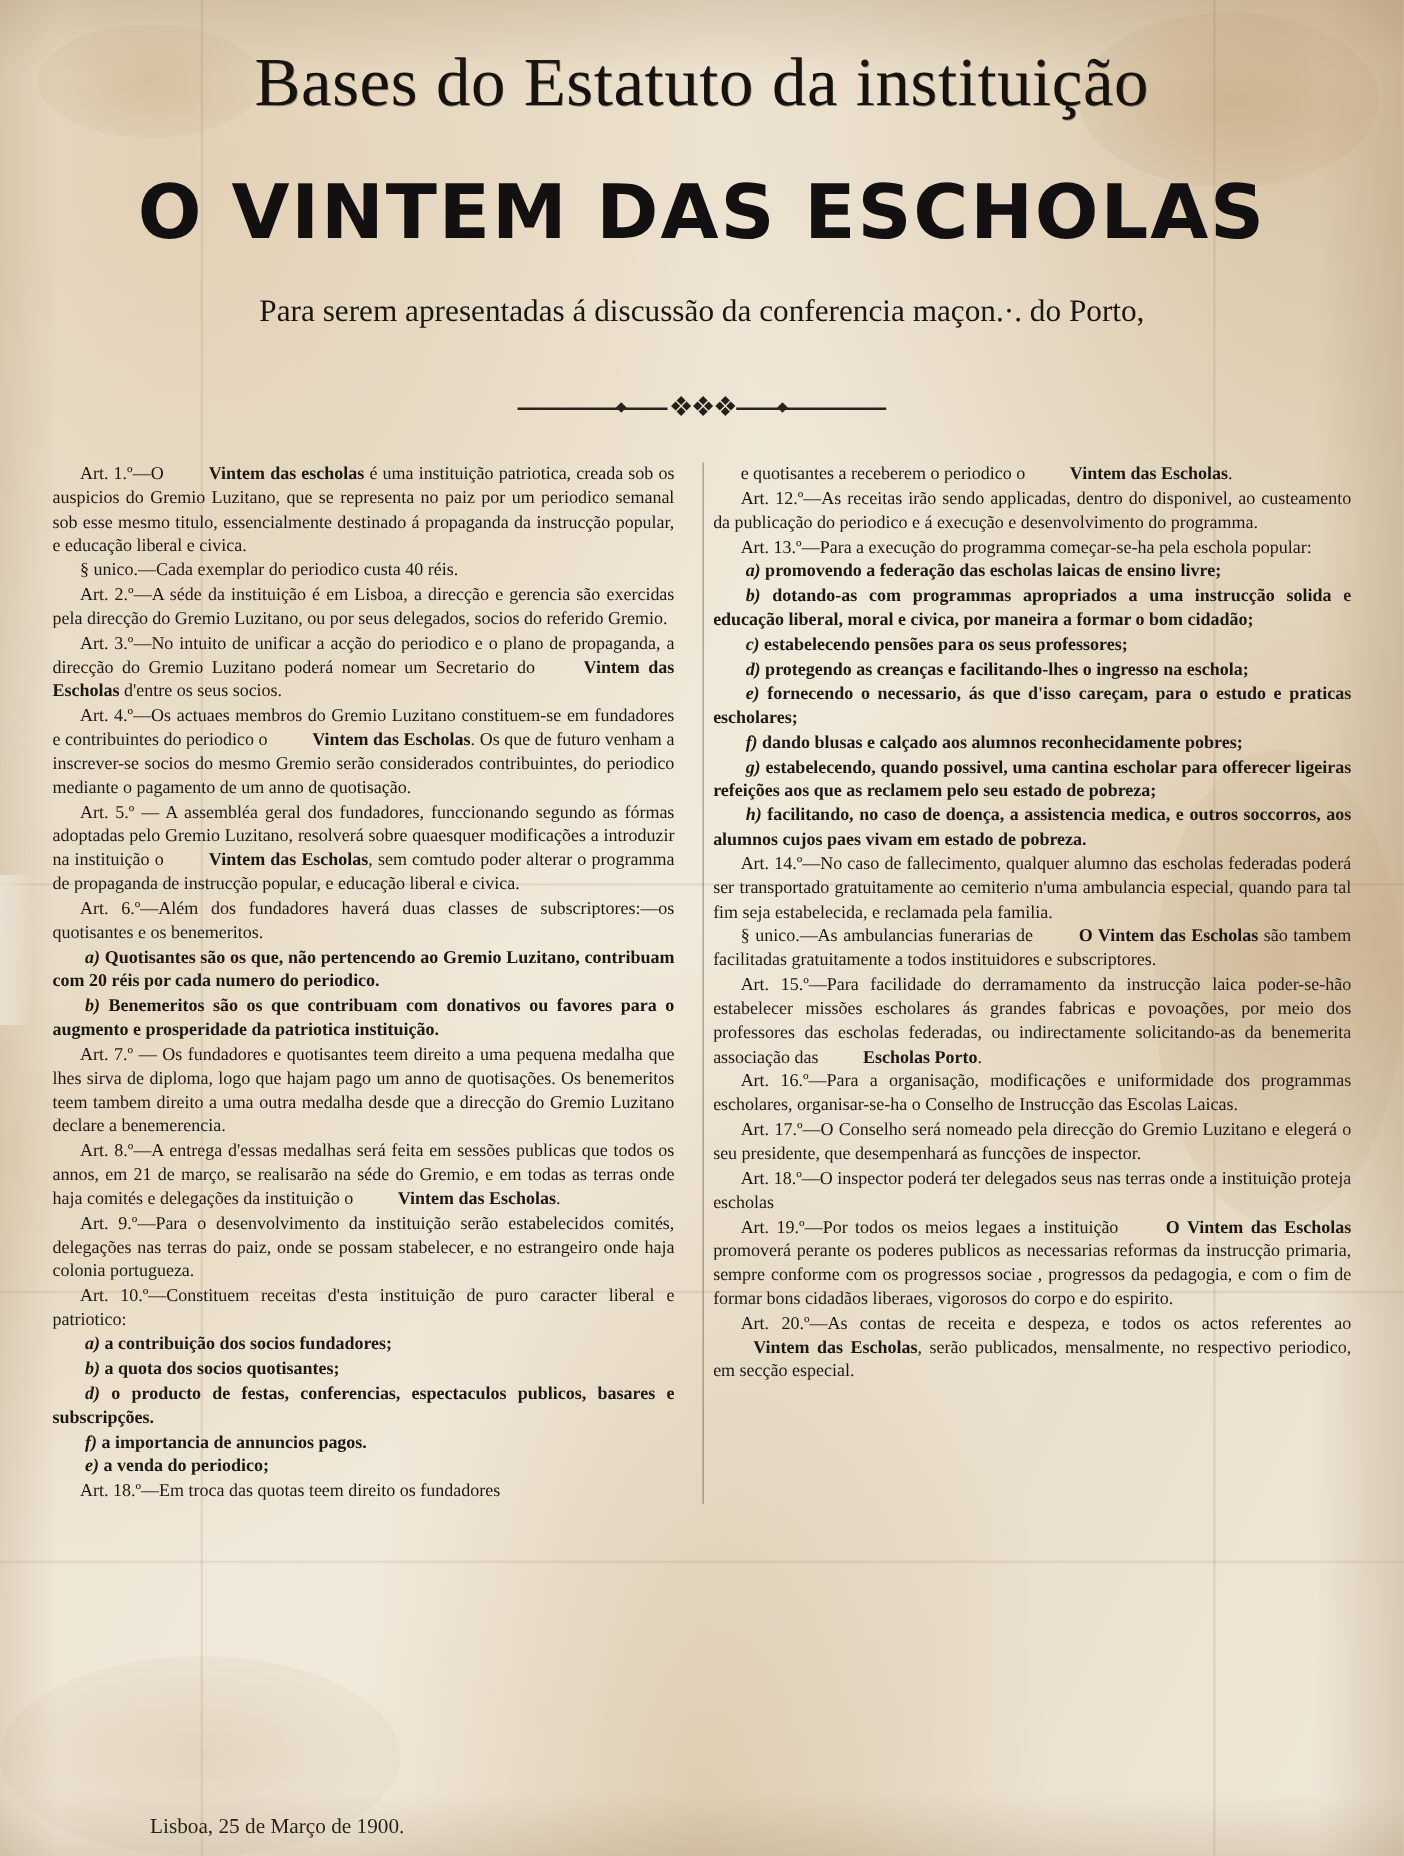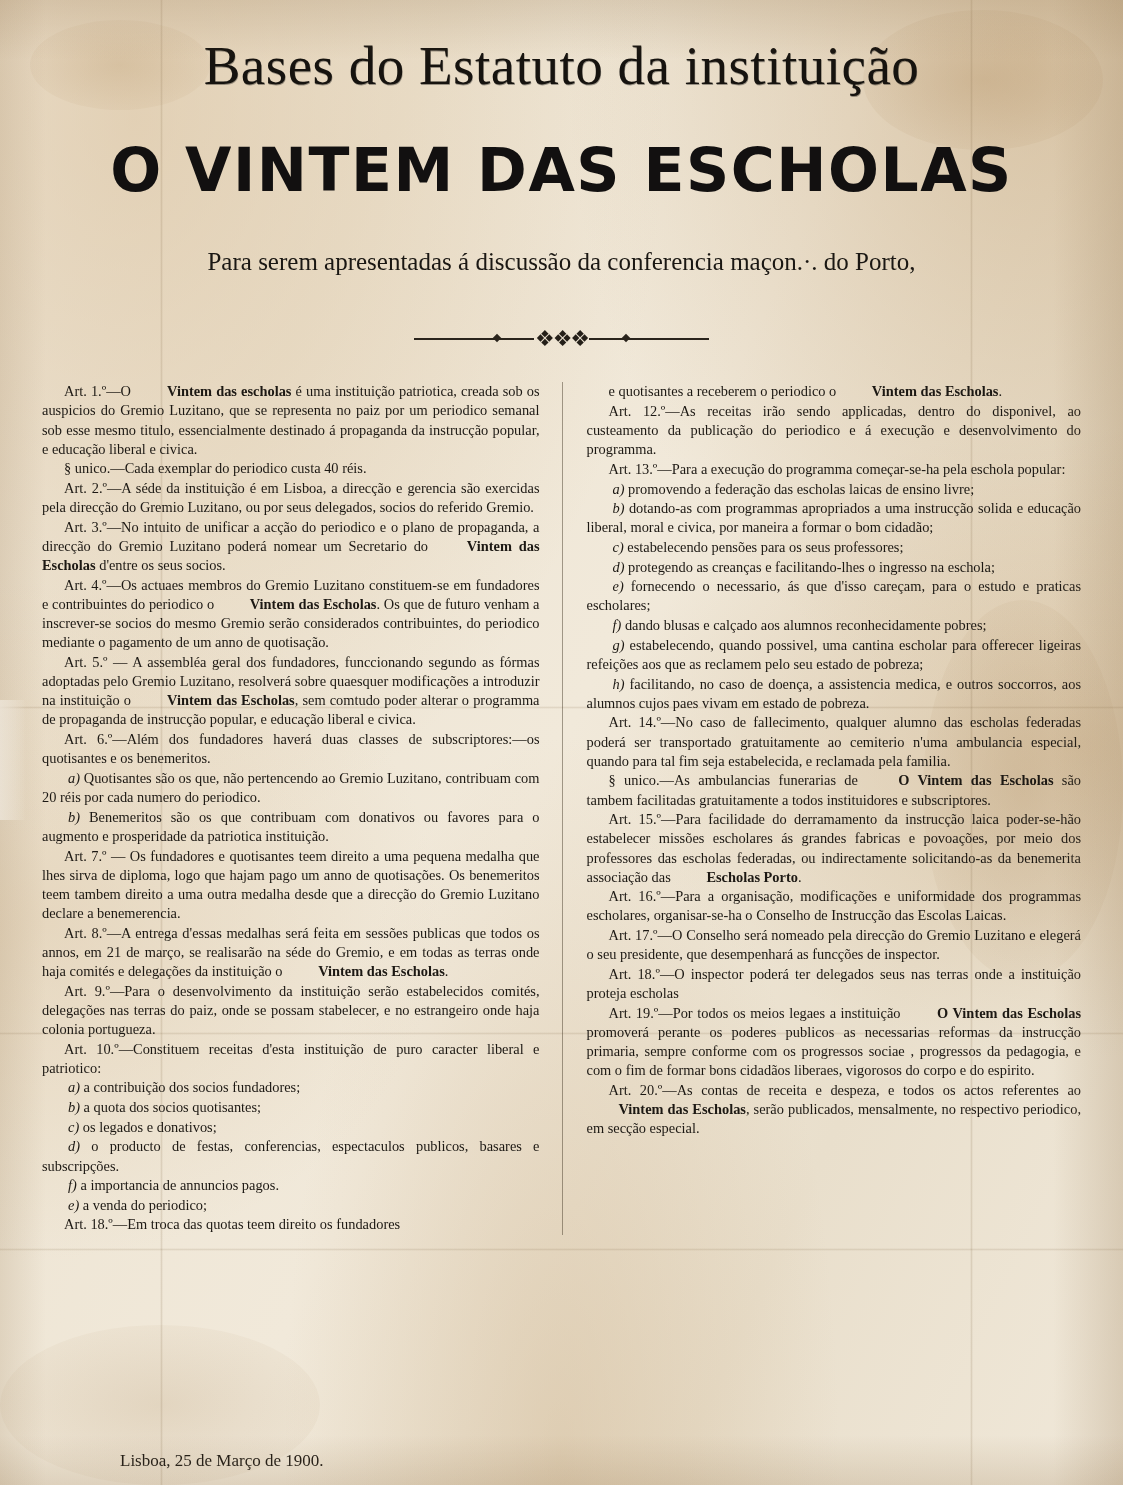--- a/index.html
+++ b/index.html
@@ -65,21 +65,21 @@
     font-family: "DejaVu Sans", sans-serif;
     font-weight: 700;
     font-size: 60px;
     letter-spacing: 1.5px;
     margin-top: 38px;
     color: #121010;
   }
   .subtitle {
     text-align: center;
     font-size: 25px;
-    margin-top: 36px;
+    margin-top: 24px;
     line-height: 1.65;
     color: #1a1713;
   }
   .ornament {
     text-align: center;
     margin-top: 44px;
     height: 26px;
     position: relative;
   }
   .ornament .bar {
@@ -116,26 +116,26 @@
   }
   .col {
     width: 50%;
     box-sizing: border-box;
     font-size: 14.4px;
     line-height: 1.33;
     text-align: justify;
     color: #1c1813;
   }
   .col.left { padding-right: 22px; }
-  .col.right { padding-left: 24px; border-left: 1px solid rgba(60,48,32,0.45); }
+  .col.right { padding-left: 8px; border-left: 1px solid rgba(60,48,32,0.45); }
   .col p {
     margin: 0 0 0.5px 0;
     text-indent: 22px;
   }
-  .col p.letter { text-indent: 26px; }
+  .col p.letter { text-indent: 26px; font-weight: bold; }
   b, .bold { font-weight: 700; margin-left: 32px; }
   i, .ital { font-style: italic; }
   .colophon {
     position: absolute;
     left: 120px;
     bottom: 14px;
     font-size: 17px;
     color: #1b1712;
   }
   .edge-dark-top {
@@ -215,21 +215,20 @@
         <p>Art. 5.º — A assembléa geral dos fundadores, funccionando segundo as fórmas adoptadas pelo Gremio Luzitano, resolverá sobre quaesquer modificações a introduzir na instituição o <b>Vintem das Escholas</b>, sem comtudo poder alterar o programma de propaganda de instrucção popular, e educação liberal e civica.</p>
         <p>Art. 6.º—Além dos fundadores haverá duas classes de subscriptores:—os quotisantes e os benemeritos.</p>
         <p class="letter"><i>a)</i> Quotisantes são os que, não pertencendo ao Gremio Luzitano, contribuam com 20 réis por cada numero do periodico.</p>
         <p class="letter"><i>b)</i> Benemeritos são os que contribuam com donativos ou favores para o augmento e prosperidade da patriotica instituição.</p>
         <p>Art. 7.º — Os fundadores e quotisantes teem direito a uma pequena medalha que lhes sirva de diploma, logo que hajam pago um anno de quotisações. Os benemeritos teem tambem direito a uma outra medalha desde que a direcção do Gremio Luzitano declare a benemerencia.</p>
         <p>Art. 8.º—A entrega d'essas medalhas será feita em sessões publicas que todos os annos, em 21 de março, se realisarão na séde do Gremio, e em todas as terras onde haja comités e delegações da instituição o <b>Vintem das Escholas</b>.</p>
         <p>Art. 9.º—Para o desenvolvimento da instituição serão estabelecidos comités, delegações nas terras do paiz, onde se possam stabelecer, e no estrangeiro onde haja colonia portugueza.</p>
         <p>Art. 10.º—Constituem receitas d'esta instituição de puro caracter liberal e patriotico:</p>
         <p class="letter"><i>a)</i> a contribuição dos socios fundadores;</p>
         <p class="letter"><i>b)</i> a quota dos socios quotisantes;</p>
-        <p class="letter"><i>c)</i> os legados e donativos;</p>
         <p class="letter"><i>d)</i> o producto de festas, conferencias, espectaculos publicos, basares e subscripções.</p>
         <p class="letter"><i>f)</i> a importancia de annuncios pagos.</p>
         <p class="letter"><i>e)</i> a venda do periodico;</p>
         <p>Art. 18.º—Em troca das quotas teem direito os fundadores</p>
       </div>
     <div class="col right" id="col-right">
         <p>e quotisantes a receberem o periodico o <b>Vintem das Escholas</b>.</p>
         <p>Art. 12.º—As receitas irão sendo applicadas, dentro do disponivel, ao custeamento da publicação do periodico e á execução e desenvolvimento do programma.</p>
         <p>Art. 13.º—Para a execução do programma começar-se-ha pela eschola popular:</p>
         <p class="letter"><i>a)</i> promovendo a federação das escholas laicas de ensino livre;</p>

